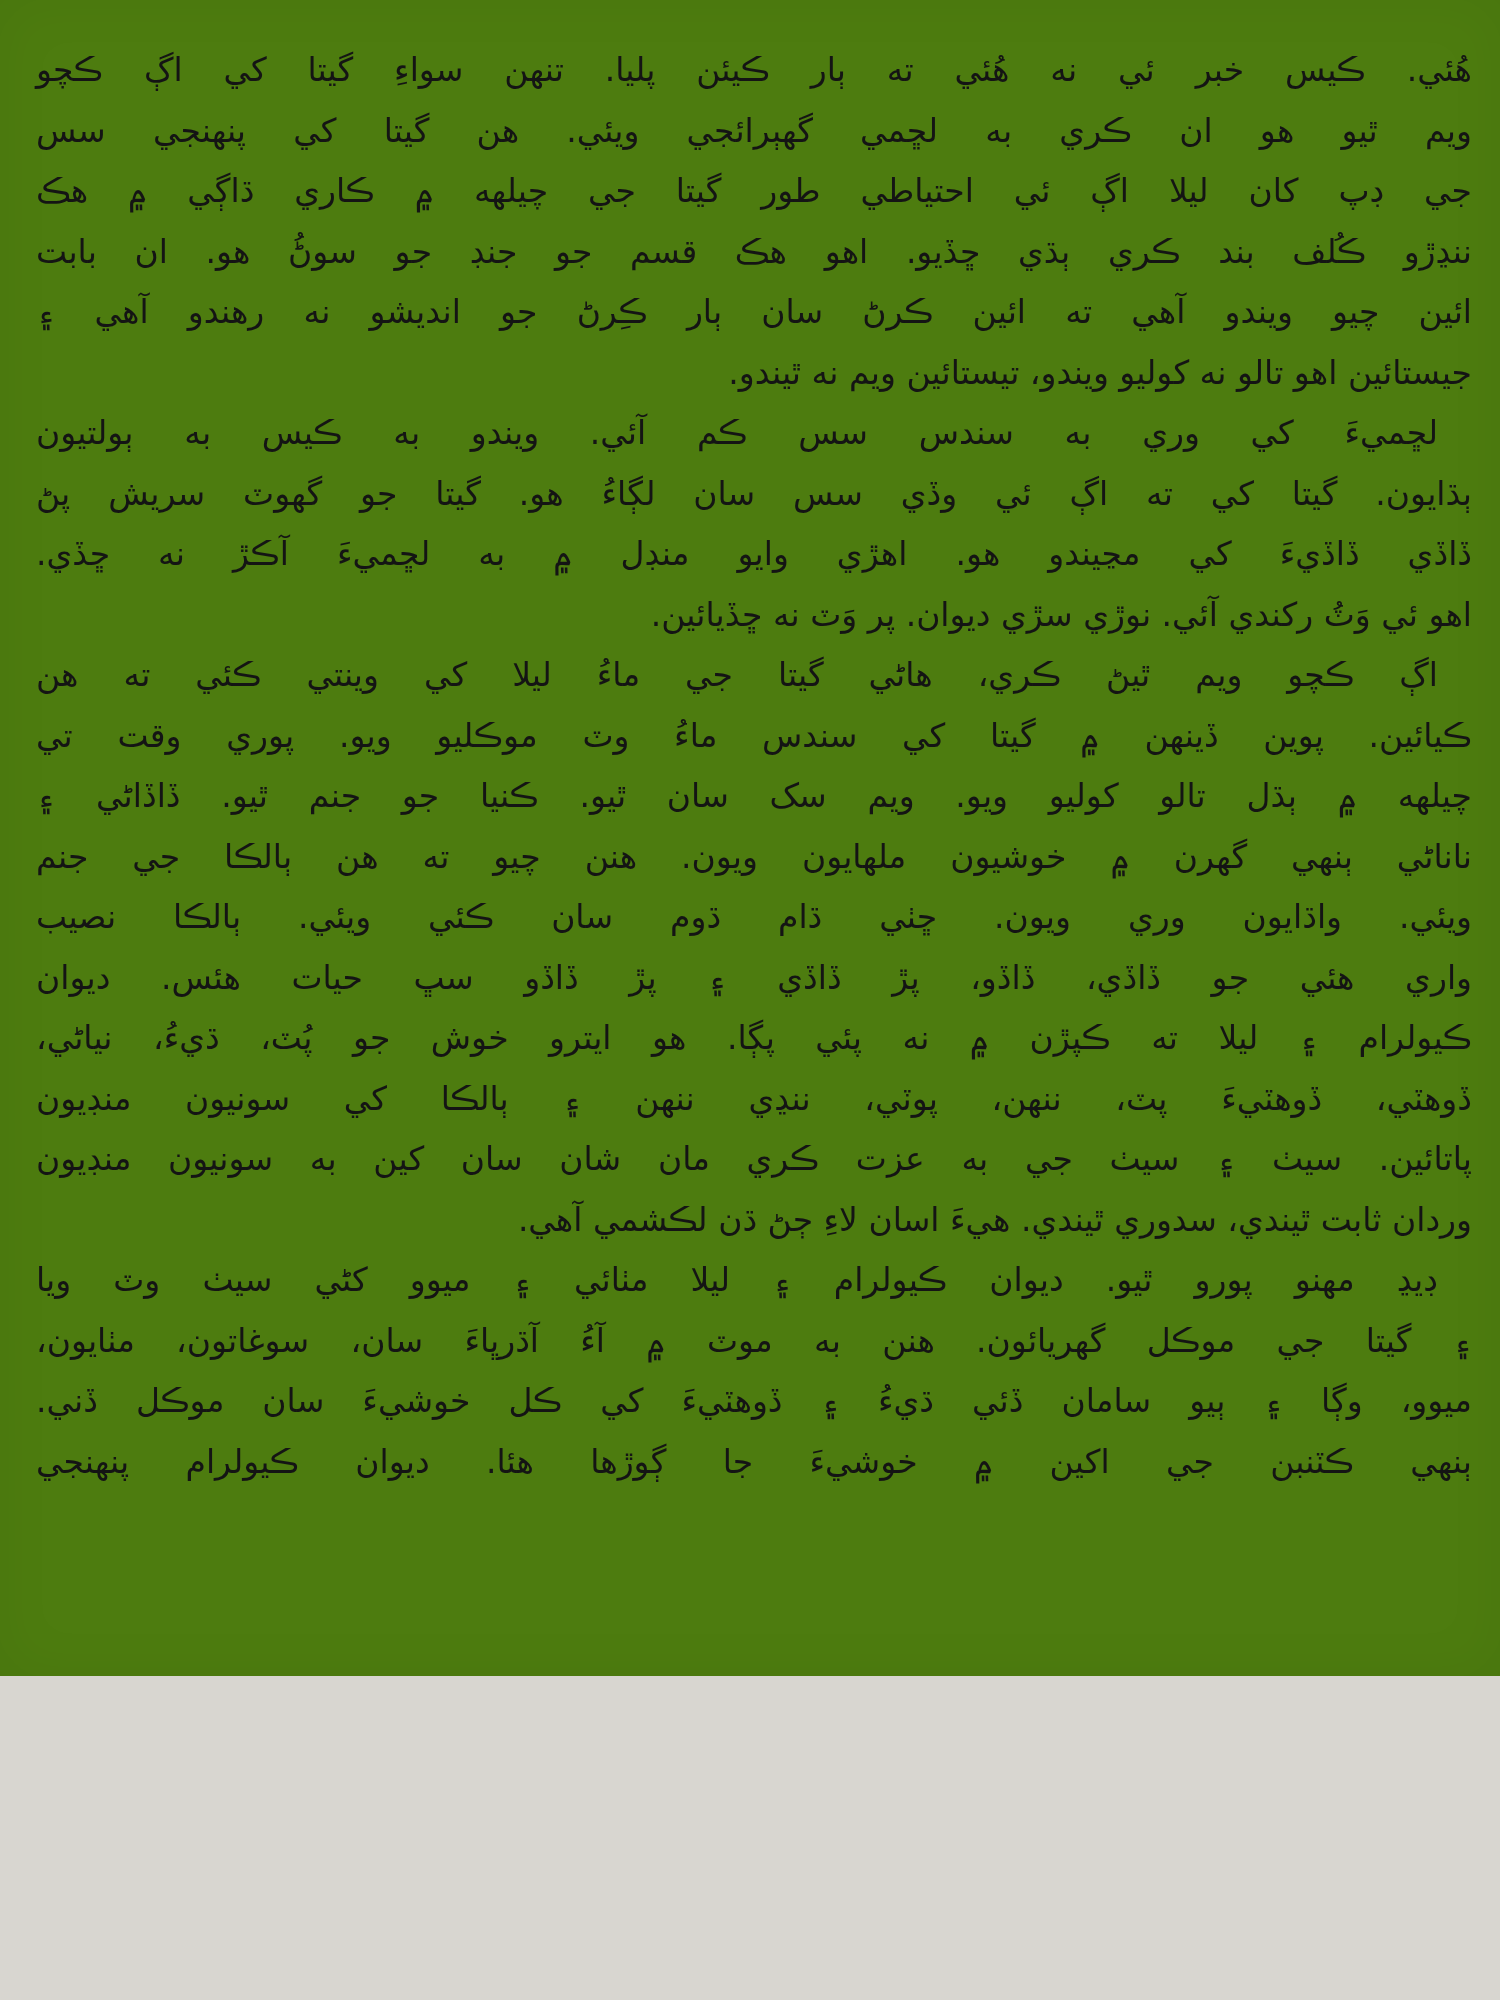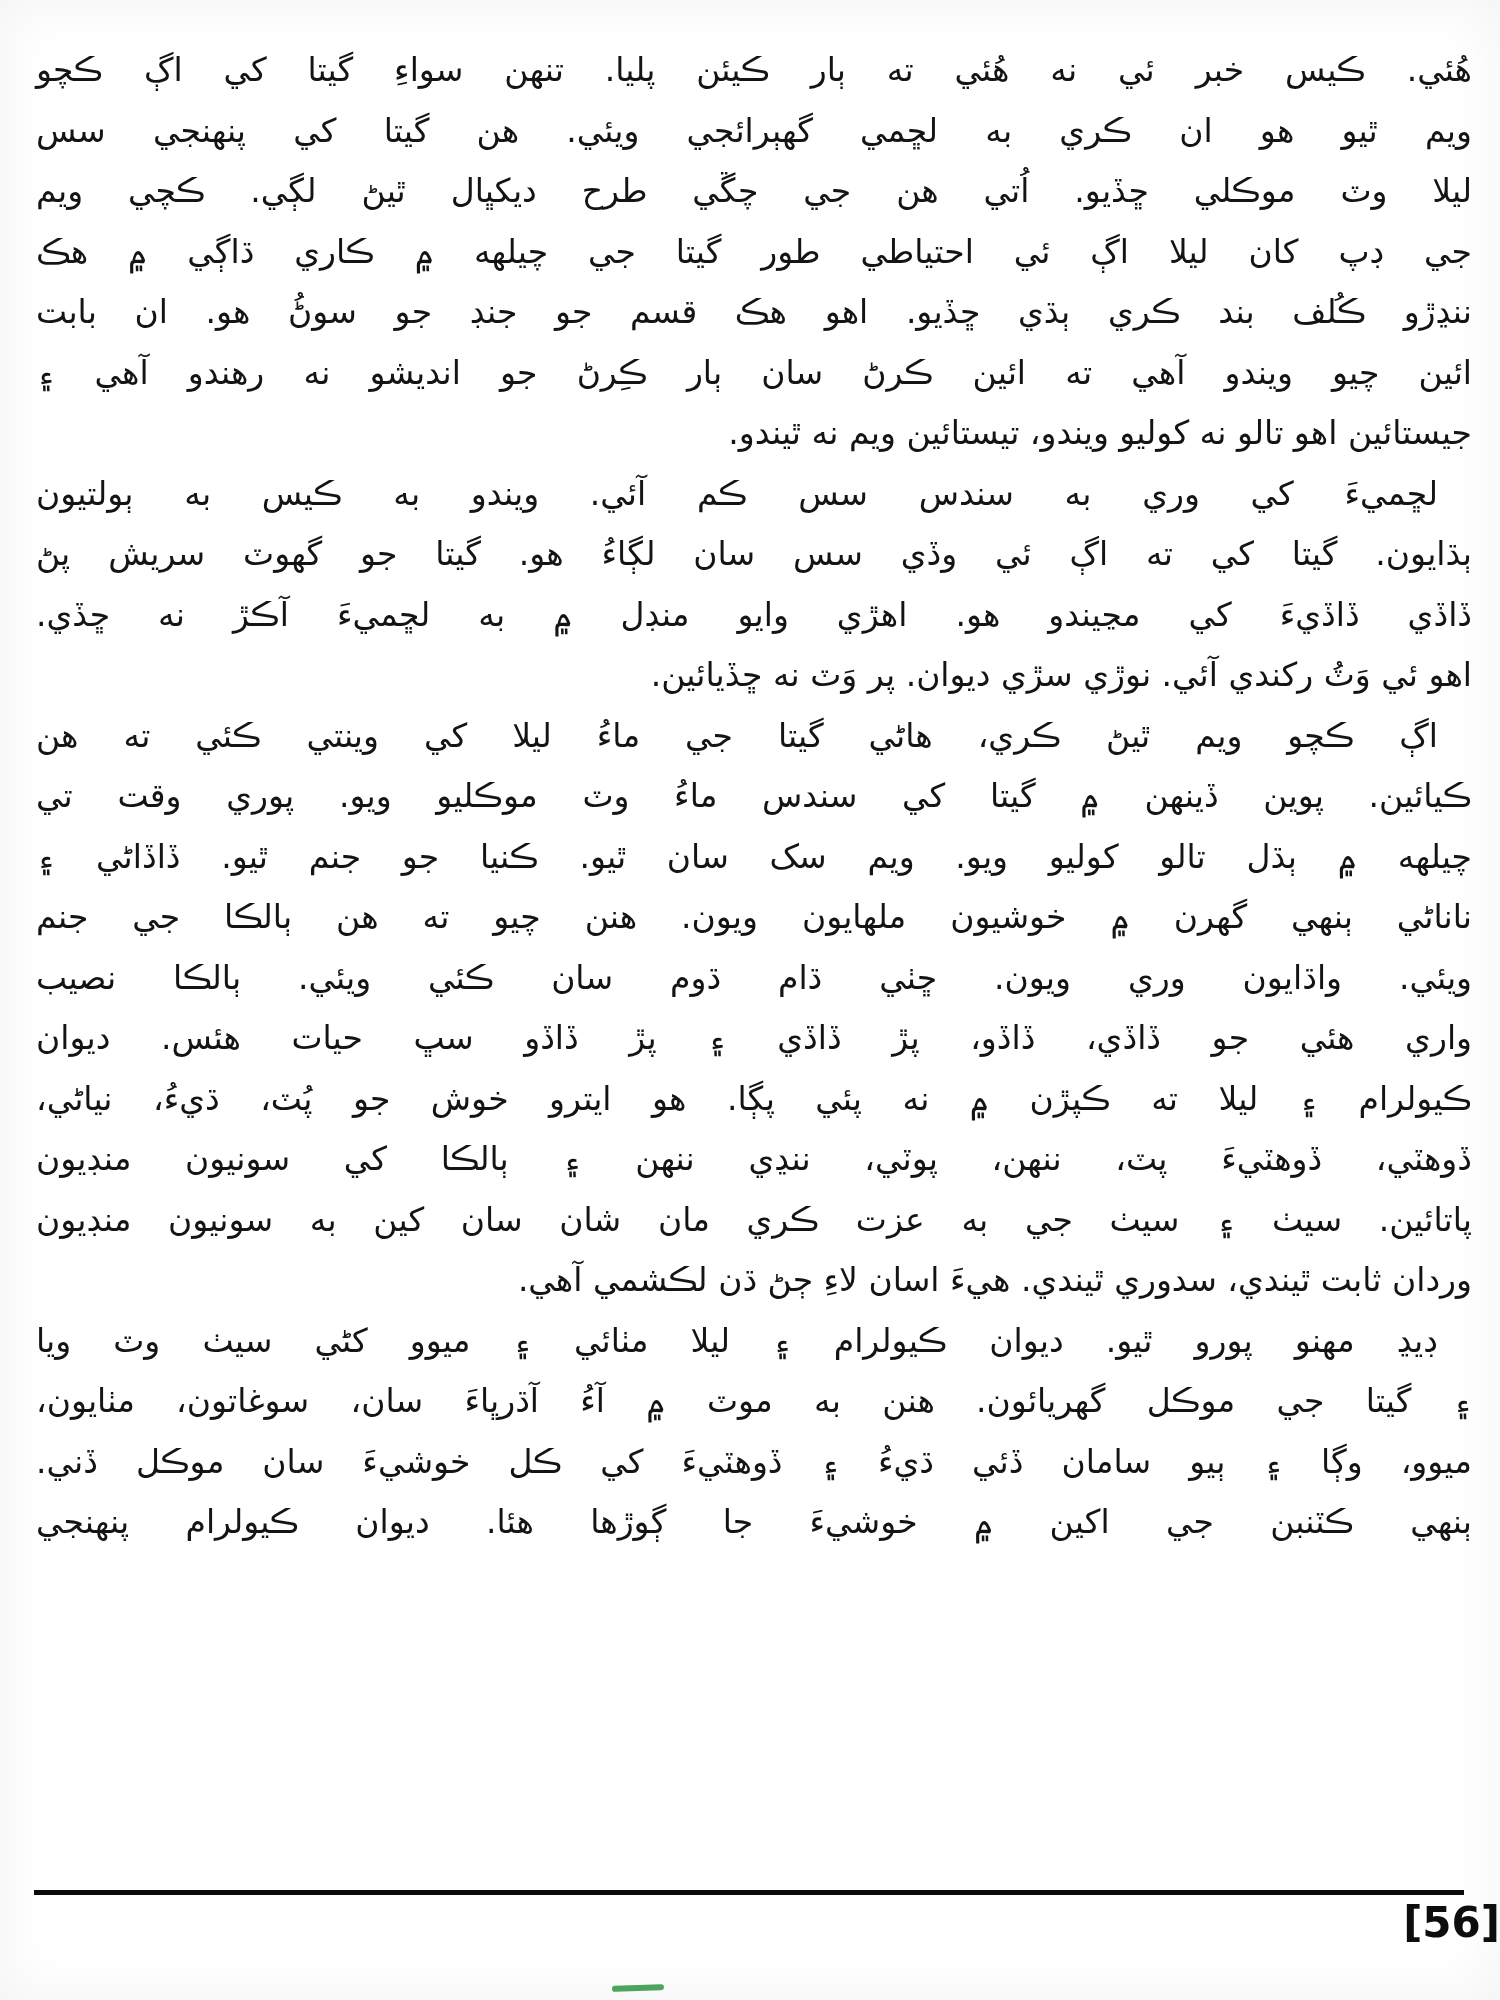--- a/index.html
+++ b/index.html
@@ -3,23 +3,23 @@
 <meta charset="utf-8">
 <style>
   html, body {
     margin: 0;
     padding: 0;
     background: #d8d6d0;
   }
   .page {
     position: relative;
     width: 1500px;
-    height: 2000px;
+    height: 1676px;
     margin: 0 auto;
-    background: #ffffff;
+    background: #4d7c0f;
     overflow: hidden;
     font-family: "DejaVu Sans", sans-serif;
     color: #161616;
     box-shadow: inset 0 0 60px rgba(0,0,0,0.05);
   }
   .text-block {
     position: absolute;
     top: 40px;
     right: 28px;
     left: 36px;
@@ -73,21 +73,20 @@
   }
 </style>
 </head>
 <body>
 
 <div class="page">
 
   <div class="text-block">
       <div class="line">هُئي. ڪيس خبر ئي نه هُئي ته ٻار ڪيئن پليا. تنهن سواءِ گيتا کي اڳ ڪچو</div>
       <div class="line">ويم ٿيو هو ان ڪري به لڇمي گهٻرائجي ويئي. هن گيتا کي پنهنجي سس</div>
-      <div class="line">ليلا وٽ موڪلي ڇڏيو. اُتي هن جي چڱي طرح ديکڀال ٿيڻ لڳي. ڪچي ويم</div>
       <div class="line">جي ڊپ کان ليلا اڳ ئي احتياطي طور گيتا جي چيلهه ۾ ڪاري ڌاڳي ۾ هڪ</div>
       <div class="line">ننڍڙو ڪُلف بند ڪري ٻڌي ڇڏيو. اهو هڪ قسم جو جنڊ جو سوڻُ هو. ان بابت</div>
       <div class="line">ائين چيو ويندو آهي ته ائين ڪرڻ سان ٻار ڪِرڻ جو انديشو نه رهندو آهي ۽</div>
       <div class="line end">جيستائين اهو تالو نه کوليو ويندو، تيستائين ويم نه ٿيندو.</div>
       <div class="line indent">لڇميءَ کي وري به سندس سس ڪم آئي. ويندو به ڪيس به ٻولتيون</div>
       <div class="line">ٻڌايون. گيتا کي ته اڳ ئي وڏي سس سان لڳاءُ هو. گيتا جو گهوٽ سريش پڻ</div>
       <div class="line">ڏاڏي ڏاڏيءَ کي مڃيندو هو. اهڙي وايو منڊل ۾ به لڇميءَ آڪڙ نه ڇڏي.</div>
       <div class="line end">اهو ئي وَٽُ رکندي آئي. نوڙي سڙي ديوان. پر وَٽ نه ڇڏيائين.</div>
       <div class="line indent">اڳ ڪچو ويم ٿيڻ ڪري، هاڻي گيتا جي ماءُ ليلا کي وينتي ڪئي ته هن</div>
       <div class="line">ڪيائين. پوين ڏينهن ۾ گيتا کي سندس ماءُ وٽ موڪليو ويو. پوري وقت تي</div>

